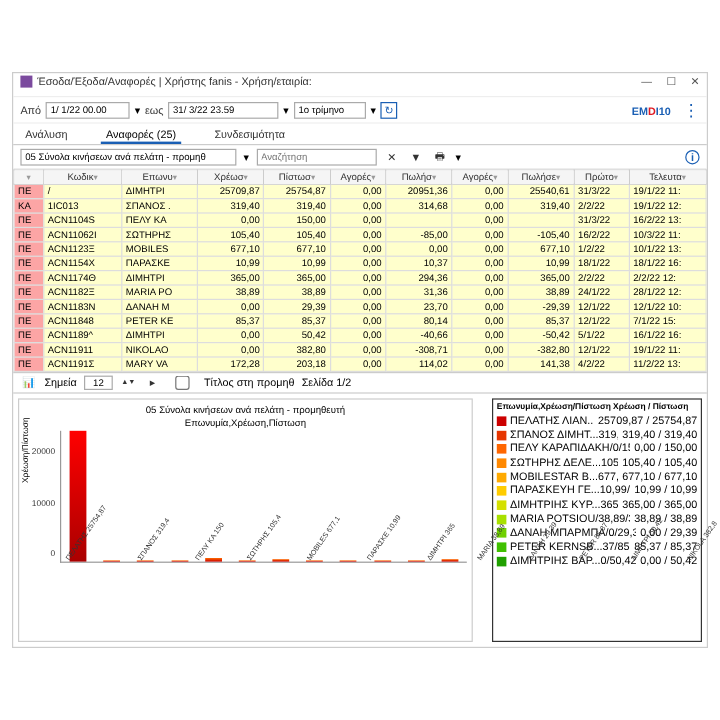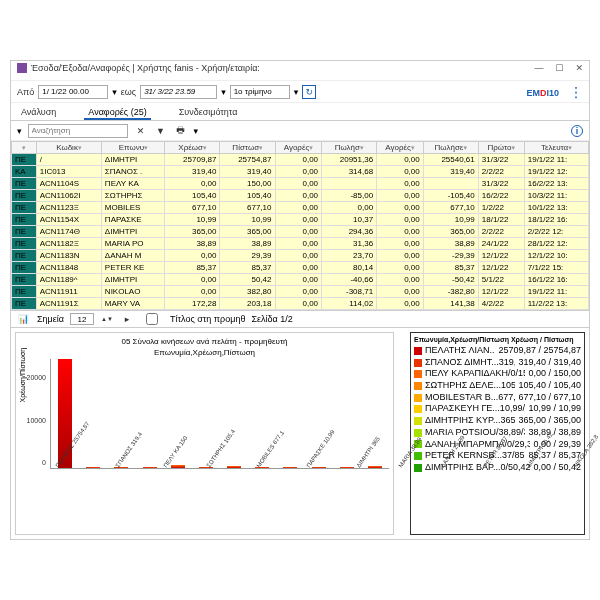--- a/index.html
+++ b/index.html
@@ -23,21 +23,21 @@
 .toolbar2 select,.toolbar2 input{border:1px solid #aaa;padding:1px 3px;font-size:8px;height:14px}
 .toolbar2 .search{width:100px}
 .iconbtn{width:14px;height:14px;display:flex;align-items:center;justify-content:center;color:#333;cursor:pointer}
 .info{margin-left:auto;color:#1a5fb4;font-weight:bold;border:1px solid #1a5fb4;border-radius:50%;width:12px;height:12px;text-align:center;line-height:10px}
 .grid{flex:0 0 auto;overflow:auto}
 table{border-collapse:collapse;width:100%}
 th{background:#f5f5f5;border:1px solid #ccc;padding:1px 2px;font-size:8px;font-weight:normal;text-align:center;color:#333;position:relative}
 th .f{color:#999;font-size:7px}
 td{border:1px solid #ddd;padding:1px 3px;font-size:8px;background:#ffffcc}
 td.num{text-align:right}
-td.code{background:#0f766e}
+td.code{background:#fca5a5}
 .gridfoot{display:flex;align-items:center;padding:2px 6px;gap:6px;border-top:1px solid #ccc;border-bottom:1px solid #ccc;height:18px}
 .gridfoot input{width:24px;border:1px solid #aaa;text-align:center;height:12px;font-size:8px}
 .chartarea{flex:1;display:flex;padding:4px;gap:16px}
 .chartbox{flex:1;border:1px solid #ccc;position:relative;padding:4px}
 .charttitle{text-align:center;font-size:8px;margin-bottom:2px}
 .chart{position:relative;height:110px;margin-left:30px;margin-bottom:40px}
 .yaxis{position:absolute;left:-28px;top:0;bottom:0;width:26px}
 .ytick{position:absolute;right:2px;font-size:7px;color:#333;transform:translateY(-50%)}
 .ylabel{position:absolute;left:-28px;top:50%;transform:rotate(-90deg) translateX(15px);transform-origin:left;font-size:7px;white-space:nowrap}
 .plotarea{position:absolute;left:0;right:0;top:0;bottom:0;border-left:1px solid #999;border-bottom:1px solid #999}
@@ -68,36 +68,37 @@
       <span>☐</span>
       <span>✕</span>
     </div>
   </div>
 
   <div class="toolbar1">
     <span class="lbl">Από</span>
     <input style="width: 70px;" value="1/ 1/22 00.00">
     <span>▾</span>
     <span class="lbl">εως</span>
-    <input style="width: 77px; font-style: italic;" value="31/ 3/22 23.59">
+    <input style="width: 92px;" value="31/ 3/22 23.59">
     <span>▾</span>
     <input style="width: 60px;" value="1ο τρίμηνο">
     <span>▾</span>
     <span class="iconbtn" style="color:#1a5fb4;border:1px solid #1a5fb4">↻</span>
     <div class="brand"><span class="e">E</span><span class="m">M</span><span class="d">D</span><span class="i">I</span><span class="ten">10</span></div>
     <div class="dots">⋮</div>
   </div>
 
   <div class="tabs">
     <div class="tab">Ανάλυση</div>
     <div class="tab active">Αναφορές (25)</div>
     <div class="tab">Συνδεσιμότητα</div>
   </div>
 
   <div class="toolbar2">
+    <input style="width: 180px;" value="05 Σύνολα κινήσεων ανά πελάτη - προμηθ">
     <span>▾</span>
     <input class="search" placeholder="Αναζήτηση" style="">
     <span class="iconbtn">✕</span>
     <span class="iconbtn">▼</span>
     <span class="iconbtn">🖶</span>
     <span>▾</span>
     <div class="info">i</div>
   </div>
 
   <div class="grid">

